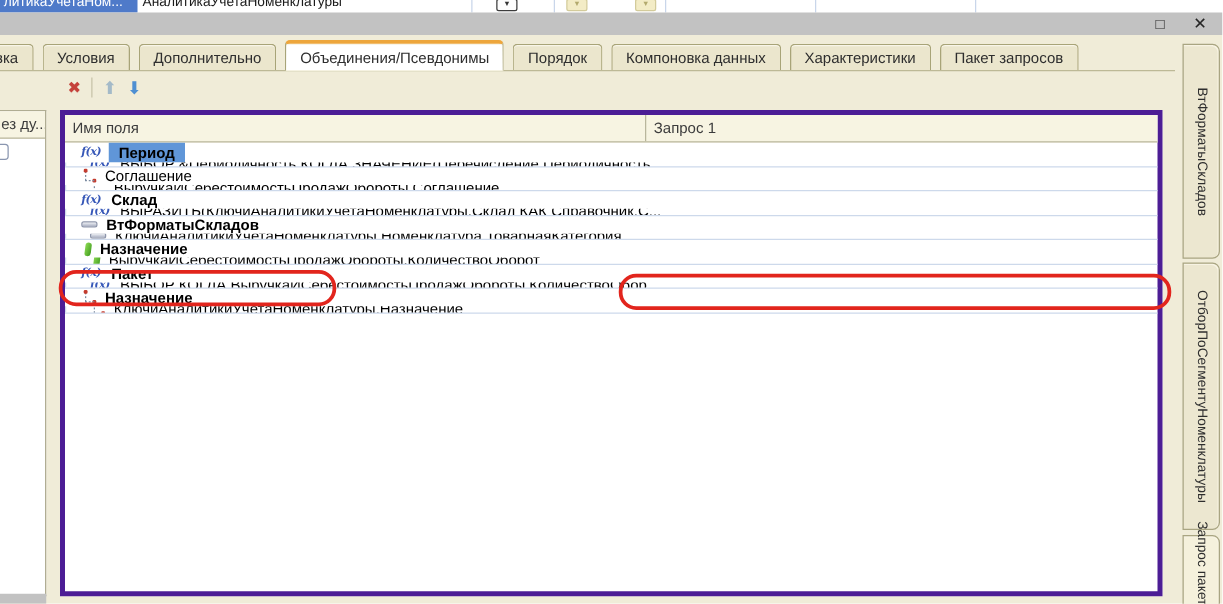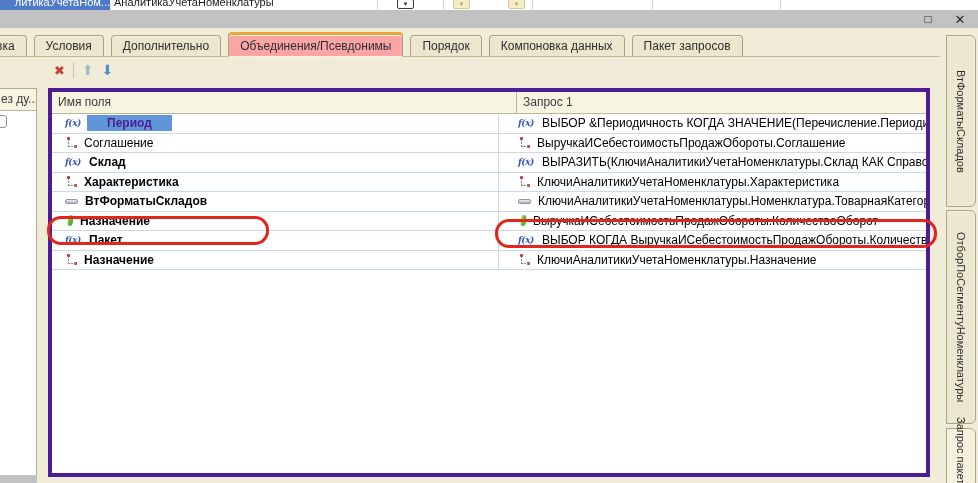--- a/index.html
+++ b/index.html
@@ -3,21 +3,21 @@
 <meta charset="utf-8">
 <style>
   * { box-sizing: border-box; margin: 0; padding: 0; }
   html,body { width: 978px; height: 483px; overflow: hidden; }
   body {
     font-family: "Liberation Sans", "DejaVu Sans", sans-serif;
     position: relative; background: #fff; font-size: 12px; color: #000;
   }
 
   
-  .top-sliver { position:absolute; left:0; top:0; width:978px; height:16px; background:#fff; overflow:hidden;text-align:right; }
+  .top-sliver { position:absolute; left:0; top:0; width:978px; height:16px; background:#fff; overflow:hidden; }
   .sliver-sel { position:absolute; left:0; top:-6px; width:110px; height:16px; background:#4f7ac9; color:#fff;
                 font-size:11px; line-height:16px; padding-left:3px; white-space:nowrap; overflow:hidden; }
   .sliver-name { position:absolute; left:114px; top:-6px; height:16px; font-size:11px; line-height:16px; color:#1a1a1a; white-space:nowrap; }
   .sliver-line { position:absolute; top:0; width:1px; height:10px; background:#c9d6ea; }
   .sliver-dd { position:absolute; top:-1px; width:17px; height:10px; border-radius:2px; display:flex; align-items:center; justify-content:center; font-size:6px; }
   .sliver-dd.dark { border:1px solid #3c3c3c; background:#fdfdfd; color:#333; }
   .sliver-dd.soft { border:1px solid #d3cb9b; background:#f3ecc6; color:#b3aa6e; }
 
   
   .titlebar { position:absolute; left:0; top:10px; width:978px; height:18px; background:#c2c2c2; }
@@ -29,21 +29,21 @@
   
   .dialog { position:absolute; left:0; top:28px; width:978px; height:455px; background:#f0ecd8; }
 
   
   .tabstrip { position:absolute; left:0; top:3px; width:940px; height:26px; display:flex; align-items:flex-end; gap:7px;
               border-bottom:1px solid #bdb996; }
   .tab { height:21px; padding:0 11px; background:#ebe6cd; border:1px solid #a8a478; border-bottom:none;
          border-radius:4px 4px 0 0; font-size:12px; color:#2e2e2e; display:flex; align-items:center; white-space:nowrap;
          box-shadow: inset 0 1px 0 #f8f5e8; }
   .tab.partial { margin-left:-16px; }
-  .tab.active { height:25px; background:#fca5a5; border-top:3px solid #eda63c; margin-bottom:-1px; border-bottom:1px solid #f5f2e1; }
+  .tab.active { height:25px; background:#ffffff; border-top:3px solid #eda63c; margin-bottom:-1px; border-bottom:1px solid #f5f2e1; }
 
   
   .toolbar { position:absolute; left:54px; top:32px; height:20px; display:flex; align-items:center; gap:8px; }
   .tool-x { color:#c5413a; font-size:13px; font-weight:bold; text-shadow:0 1px 0 #e8d9c8; }
   .tool-sep { width:1px; height:16px; background:#c6c2a8; }
   .tool-up { color:#a4bac8; font-size:14px; }
   .tool-down { color:#4e8fd2; font-size:14px; }
 
   
   .left-panel { position:absolute; left:0; top:60px; width:37px; height:389px; background:#fff; border:1px solid #b0ad93; border-left:none; }
@@ -51,27 +51,27 @@
                line-height:21px; padding-left:1px; white-space:nowrap; overflow:hidden; }
   .left-frag { position:absolute; left:-4px; top:26px; width:11px; height:13px; border:1px solid #8a96b0; border-radius:3px; background:#fff; }
   .left-gray { position:absolute; left:0; top:447px; width:37px; height:8px; background:#c2c2c2; }
 
   
   .qtable { position:absolute; left:48px; top:60px; width:882px; height:389px; background:#fff; border:4px solid #4c1d95; }
   .thead { display:flex; height:22px; background:#f7f4e2; border-bottom:1px solid #b9b69c; }
   .th { font-size:12px; color:#3c3c3c; line-height:21px; padding-left:6px; white-space:nowrap; }
   .th.c1 { width:446px; }
   .th.c2 { flex:1; border-left:1px solid #b9b69c;margin-left:18px; }
-  .trow { display:flex; height:19.5px; border-bottom:1px solid #cdd9eb; }
+  .trow { display:flex; height:19.5px; border-bottom:1px solid #cdd9eb;flex-direction:column; }
   .cell { display:flex; align-items:center; white-space:nowrap; overflow:hidden; }
   .cell.name-cell { width:446px; padding-left:13px; }
   .cell.query-cell { flex:1; border-left:1px solid #cdd9eb; padding-left:19px; }
   .cell .txt { margin-left:7px; color:#000; }
   .cell .txt.b { font-weight:bold; }
-  .cell .txt.selected { background:#6096d8; color:#4c1d95; font-weight:bold; padding:1px 20px; margin-left:5px; }
+  .cell .txt.selected { background:#6096d8; color:#000000; font-weight:bold; padding:1px 8px; margin-left:5px; }
 
   
   .ic { display:inline-block; flex:0 0 auto; }
   .ic-fx { width:17px; font:italic bold 9px "DejaVu Serif", serif; color:#3758b8; letter-spacing:-0.5px; text-align:left; }
   .ic-field { position:relative; width:12px; height:12px; }
   .ic-field::before { content:""; position:absolute; left:3px; top:2px; width:1px; height:8px;
        background-image:linear-gradient(#7a8aa0 60%, transparent 40%); background-size:1px 3px; }
   .ic-field::after { content:""; position:absolute; left:3px; bottom:2px; width:8px; height:1px;
        background-image:linear-gradient(90deg,#7a8aa0 60%, transparent 40%); background-size:3px 1px; }
   .ic-field i { position:absolute; left:2px; top:0; width:3px; height:3px; background:#c43b2e; border-radius:1px; }
@@ -117,20 +117,21 @@
 
 <div class="dialog">
 
   <div class="tabstrip">
     <div class="tab partial">вка</div>
     <div class="tab">Условия</div>
     <div class="tab">Дополнительно</div>
     <div class="tab active">Объединения/Псевдонимы</div>
     <div class="tab">Порядок</div>
     <div class="tab">Компоновка данных</div>
+    <div class="tab">Характеристики</div>
     <div class="tab">Пакет запросов</div>
   </div>
 
   <div class="toolbar">
     <span class="tool-x">✖</span>
     <span class="tool-sep"></span>
     <span class="tool-up">⬆</span>
     <span class="tool-down">⬇</span>
   </div>
 
@@ -180,36 +181,20 @@
         <span class="ic ic-fx pad-fx">f(x)</span>
         <span class="txt b">Склад</span>
       </div>
       <div class="cell query-cell">
         <span class="ic ic-fx pad-fx">f(x)</span>
         <span class="txt">ВЫРАЗИТЬ(КлючиАналитикиУчетаНоменклатуры.Склад КАК Справочник.С...</span>
       </div>
     </div>
 
 
-    <div class="trow">
-      <div class="cell name-cell">
-        <span class="ic ic-field">
-            <i></i>
-            <b></b>
-          </span>
-        <span class="txt b">Характеристика</span>
-      </div>
-      <div class="cell query-cell">
-        <span class="ic ic-field">
-            <i></i>
-            <b></b>
-          </span>
-        <span class="txt">КлючиАналитикиУчетаНоменклатуры.Характеристика</span>
-      </div>
-    </div>
 
     <div class="trow">
       <div class="cell name-cell">
         <span class="ic ic-dash"></span>
         <span class="txt b">ВтФорматыСкладов</span>
       </div>
       <div class="cell query-cell">
         <span class="ic ic-dash"></span>
         <span class="txt">КлючиАналитикиУчетаНоменклатуры.Номенклатура.ТоварнаяКатегория</span>
       </div>

